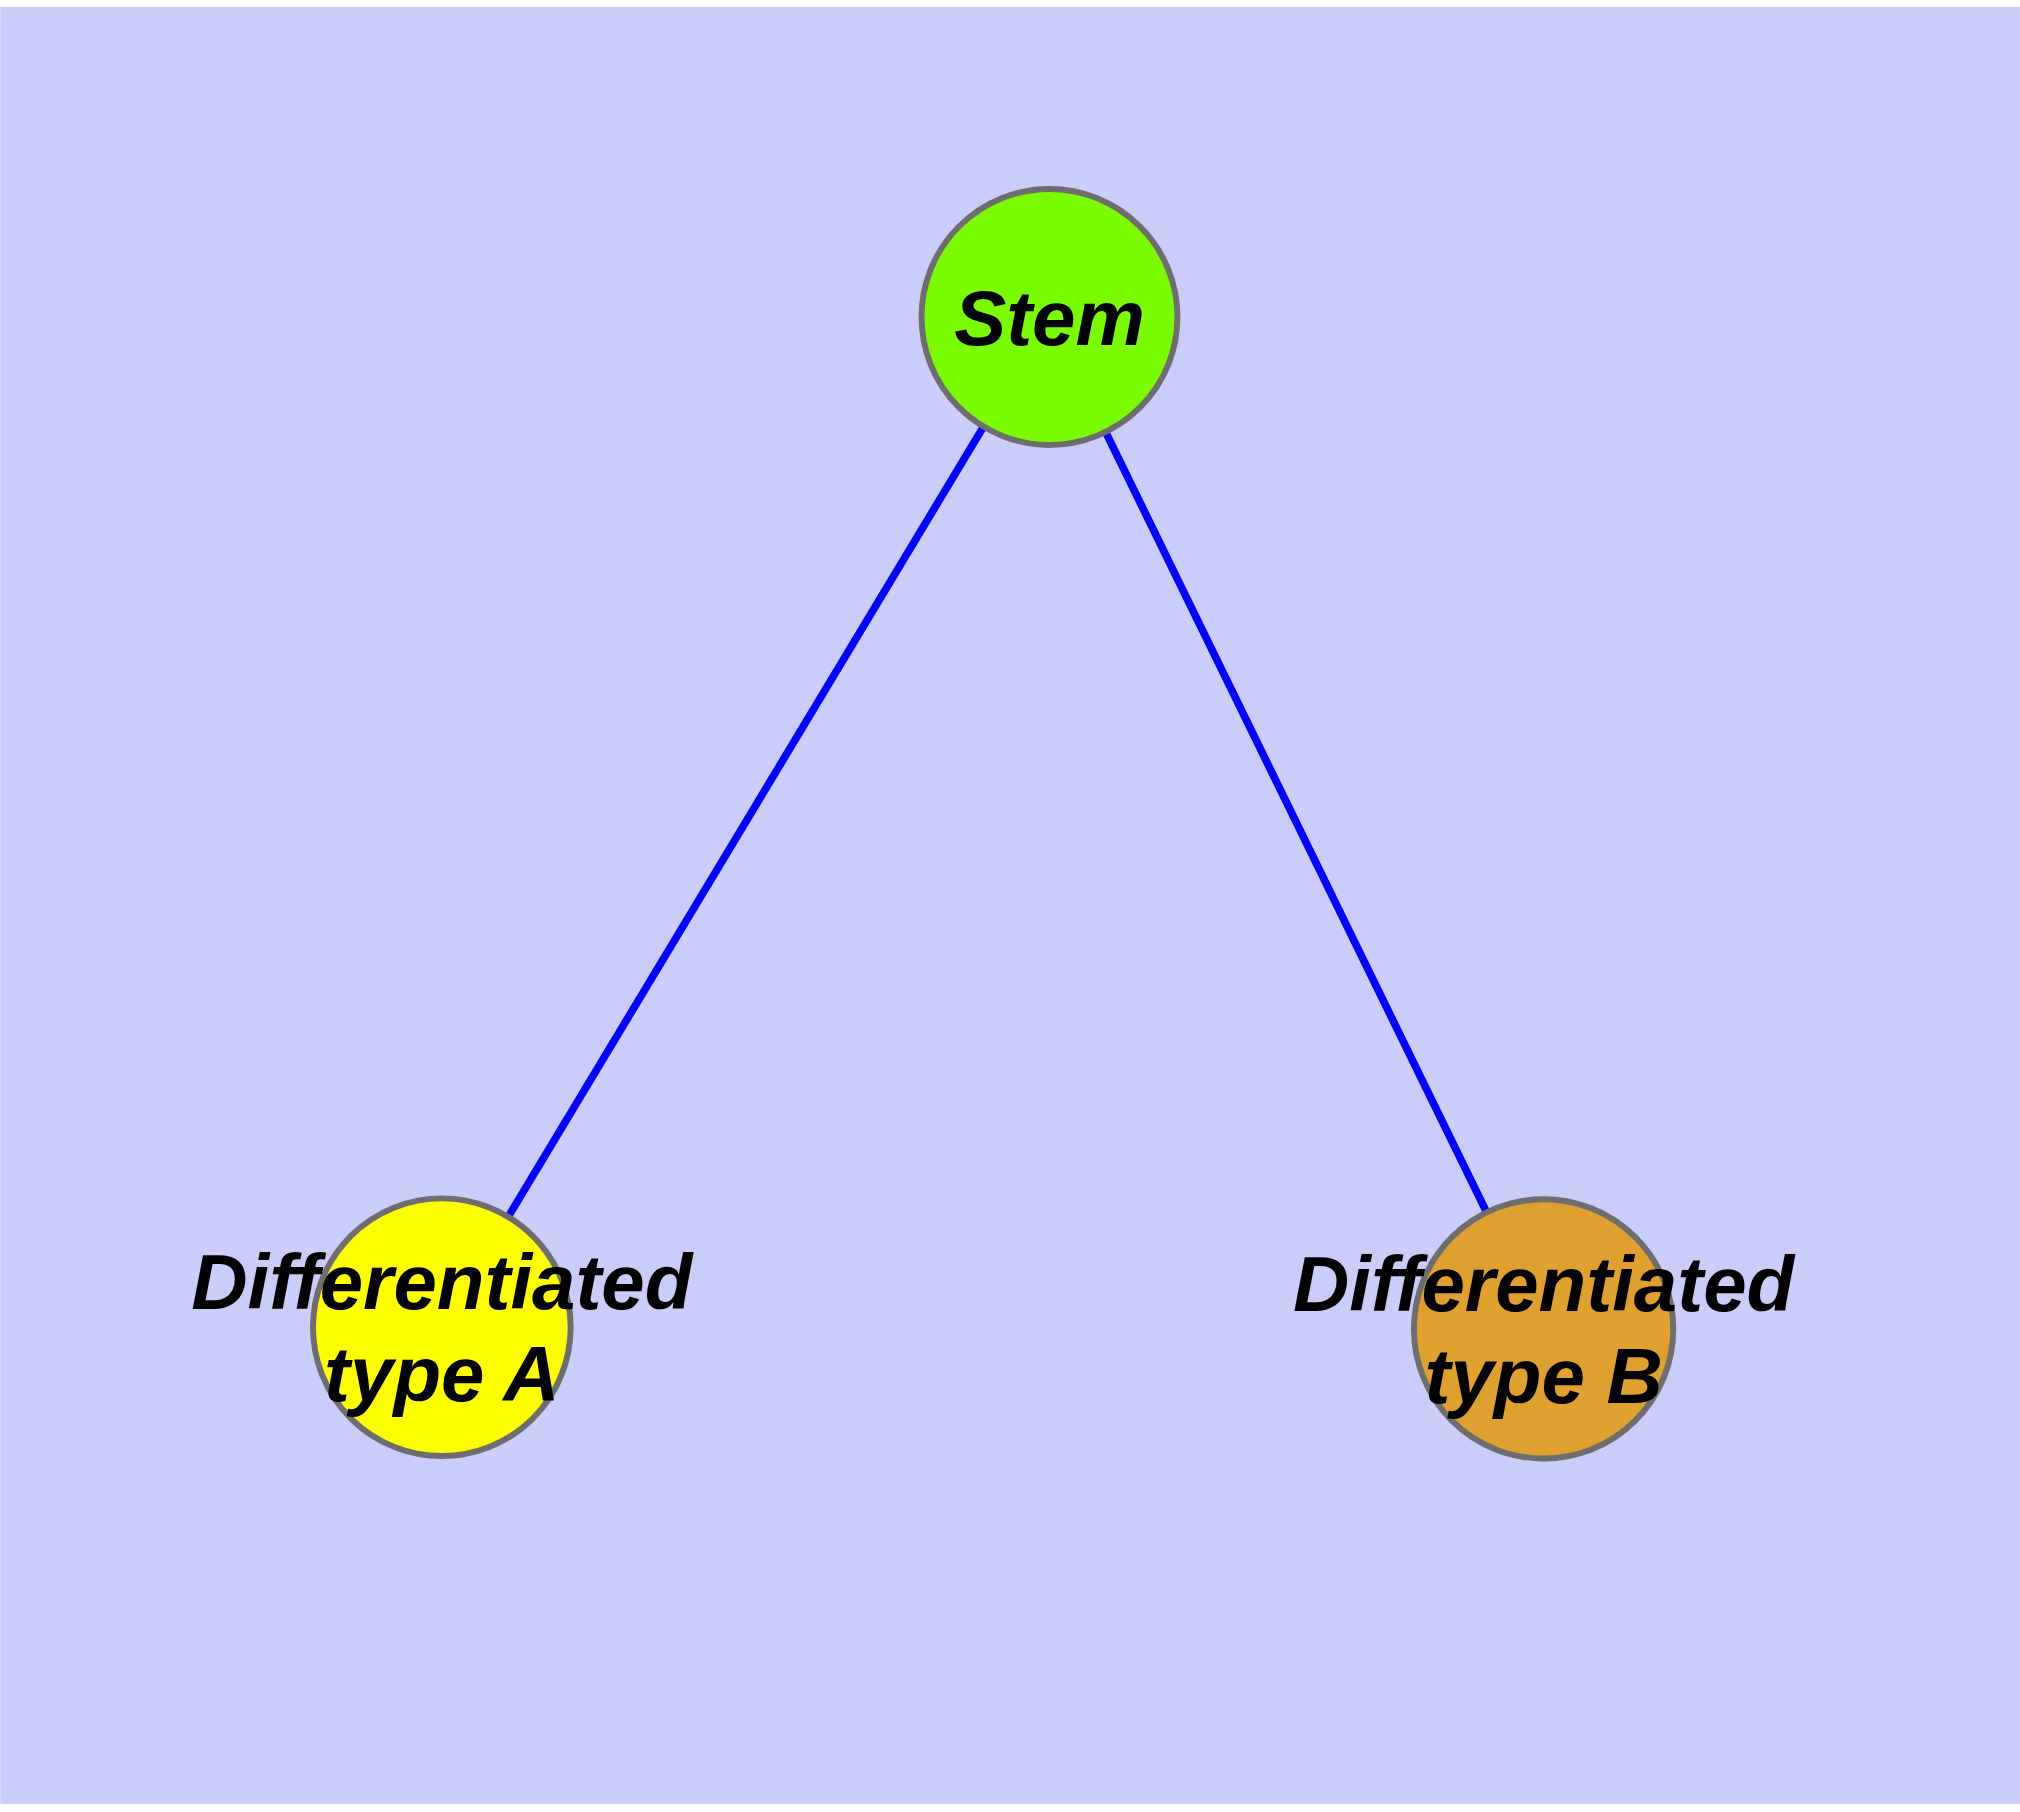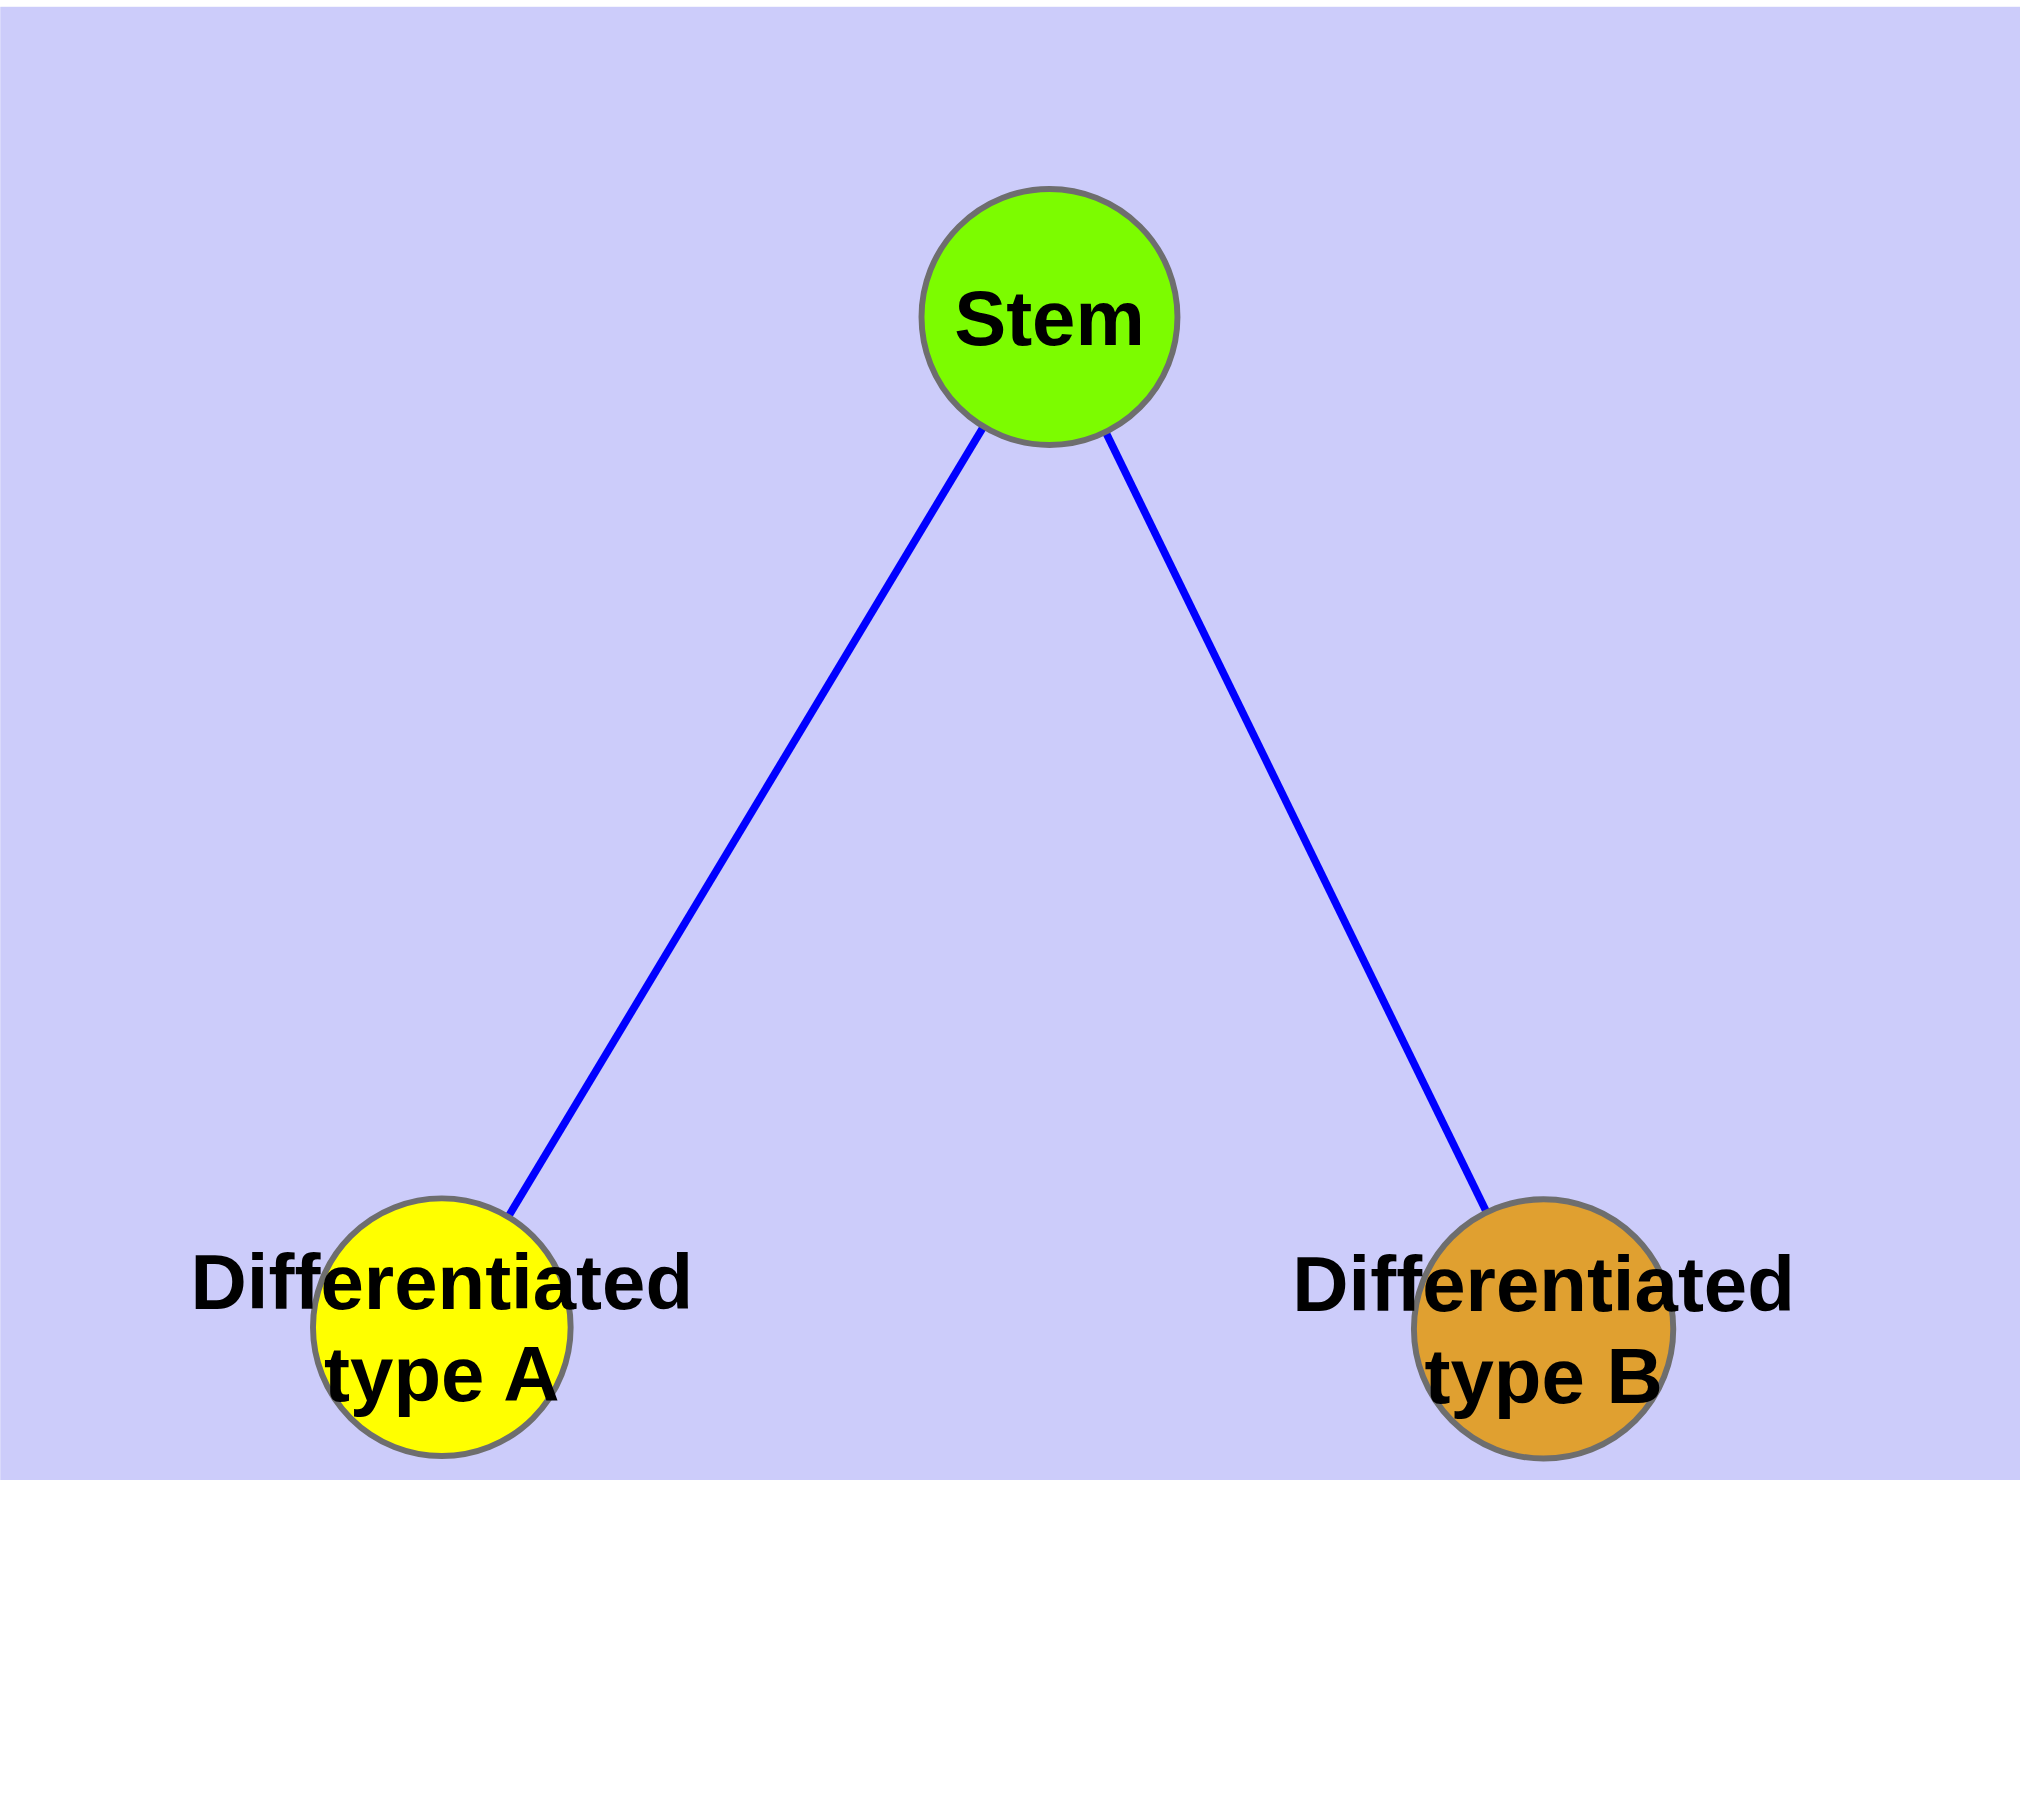--- a/index.html
+++ b/index.html
@@ -7,23 +7,24 @@
     margin: 0;
     padding: 0;
     background: #ffffff;
   }
   body {
     font-family: "Liberation Sans", sans-serif;
   }
   #canvas {
     position: relative;
     width: 2021px;
-    height: 1480px;
+    height: 1804px;
     overflow: hidden;
     background: #ffffff;
+    font-style: italic;
   }
   #graph-svg {
     position: absolute;
     top: 0;
     left: 0;
     width: 2021px;
     height: 1812px;
     display: block;
   }
   .graph-bg {

